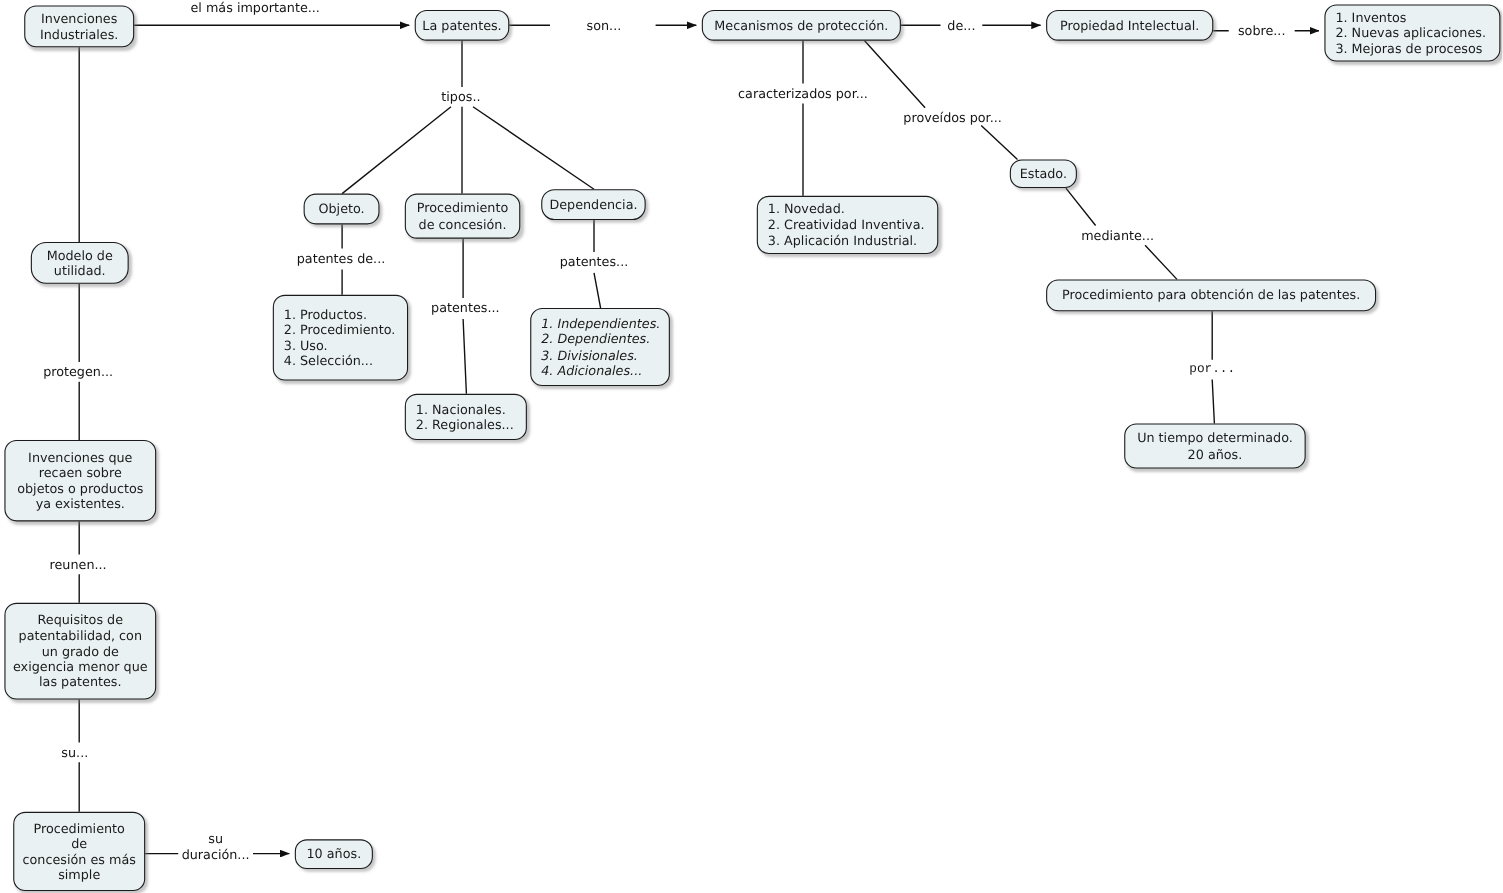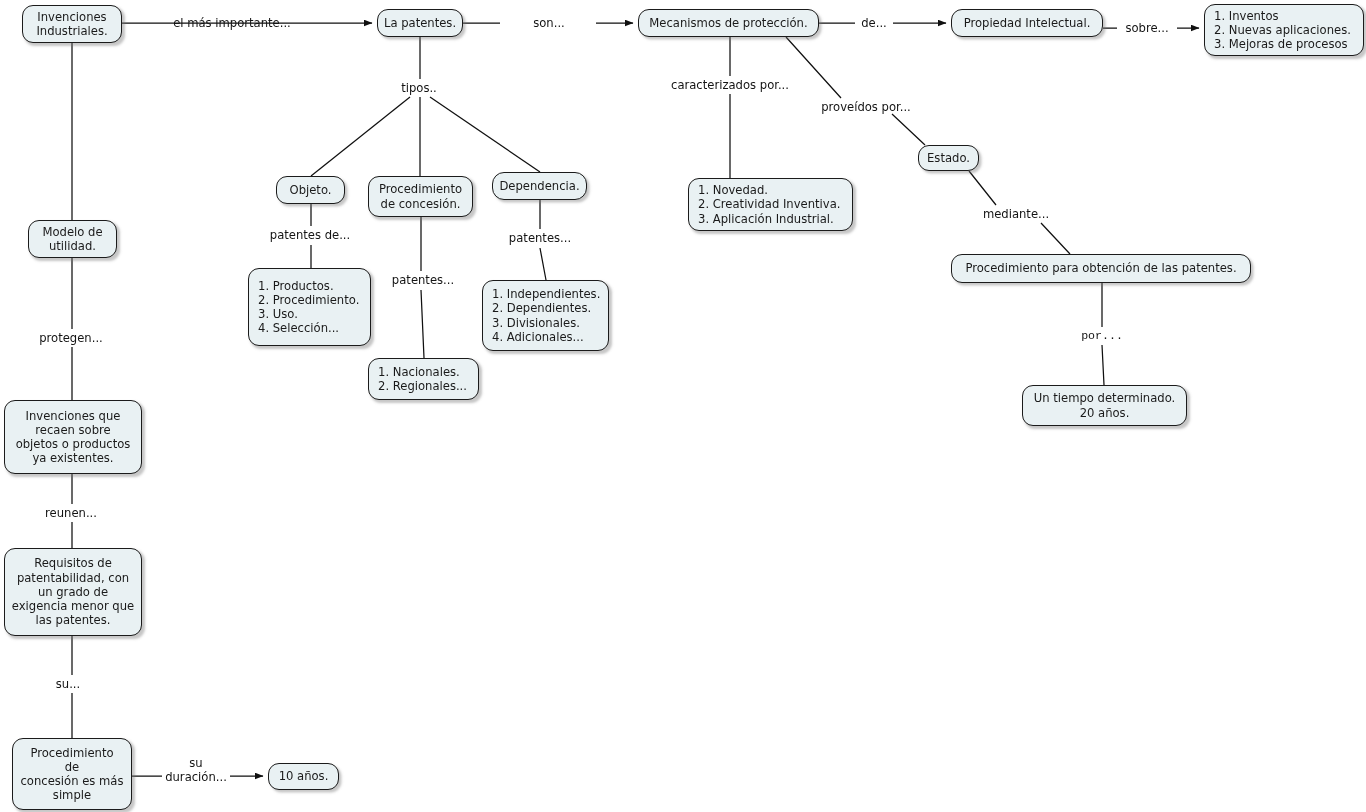--- a/index.html
+++ b/index.html
@@ -104,48 +104,48 @@
 de concesión.</span></div>
       <div class="node" style="left: 492px; top: 172px; width: 95px; height: 28px; border-radius: 12px;"><span class="txt">Dependencia.</span></div>
       <div class="node list" style="left: 648px; top: 178px; width: 165px; height: 53px; margin-left: 40px;"><span class="txt">1. Novedad.
 2. Creatividad Inventiva.
 3. Aplicación Industrial.</span></div>
       <div class="node" style="left: 918px; top: 145px; width: 61px; height: 26px;"><span class="txt">Estado.</span></div>
       <div class="node list" style="left: 248px; top: 268px; width: 123px; height: 78px;"><span class="txt">1. Productos.
 2. Procedimiento.
 3. Uso.
 4. Selección...</span></div>
-      <div class="node list" style="left: 482px; top: 280px; width: 127px; height: 71px;"><span class="txt">1. Independientes.
+      <div class="node list" style="left: 482px; top: 280px; width: 127px; height: 71px; font-style: italic;"><span class="txt">1. Independientes.
 2. Dependientes.
 3. Divisionales.
 4. Adicionales...</span></div>
       <div class="node" style="left: 951px; top: 254px; width: 300px; height: 29px;"><span class="txt">Procedimiento para obtención de las patentes.</span></div>
       <div class="node list" style="left: 368px; top: 358px; width: 111px; height: 42px;"><span class="txt">1. Nacionales.
 2. Regionales...</span></div>
       <div class="node" style="left: 1022px; top: 385px; width: 165px; height: 41px;"><span class="txt">Un tiempo determinado.
 20 años.</span></div>
-      <div class="node" style="left: 28px; top: 220px; width: 89px; height: 38px;"><span class="txt">Modelo de
+      <div class="node" style="left: 28px; top: 220px; width: 89px; height: 38px; border-radius: 14px;"><span class="txt">Modelo de
 utilidad.</span></div>
       <div class="node" style="left: 4px; top: 400px; width: 138px; height: 74px;"><span class="txt">Invenciones que
 recaen sobre
 objetos o productos
 ya existentes.</span></div>
       <div class="node" style="left: 4px; top: 548px; width: 138px; height: 88px;"><span class="txt">Requisitos de
 patentabilidad, con
 un grado de
 exigencia menor que
 las patentes.</span></div>
       <div class="node" style="left: 12px; top: 738px; width: 120px; height: 72px;"><span class="txt">Procedimiento
 de
 concesión es más
 simple</span></div>
       <div class="node" style="left: 268px; top: 763px; width: 71px; height: 27px;"><span class="txt">10 años.</span></div>
     </div>
   <div id="labels-layer">
-      <div class="linklabel" style="left: 232px; top: 23px;">el más importante...</div>
+      <div class="linklabel" style="left: 232px; top: 7px;">el más importante...</div>
       <div class="linklabel" style="left: 549px; top: 23px;">son...</div>
       <div class="linklabel" style="left: 874px; top: 23px;">de...</div>
       <div class="linklabel" style="left: 1147px; top: 28px;">sobre...</div>
       <div class="linklabel" style="left: 419px; top: 88px;">tipos..</div>
       <div class="linklabel" style="left: 310px; top: 235px; text-align: center;">patentes de...</div>
       <div class="linklabel" style="left: 423px; top: 280px;">patentes...</div>
       <div class="linklabel" style="left: 540px; top: 238px;">patentes...</div>
       <div class="linklabel" style="left: 730px; top: 85px;">caracterizados por...</div>
       <div class="linklabel" style="left: 866px; top: 107px;">proveídos por...</div>
       <div class="linklabel" style="left: 1016px; top: 214px;">mediante...</div>

